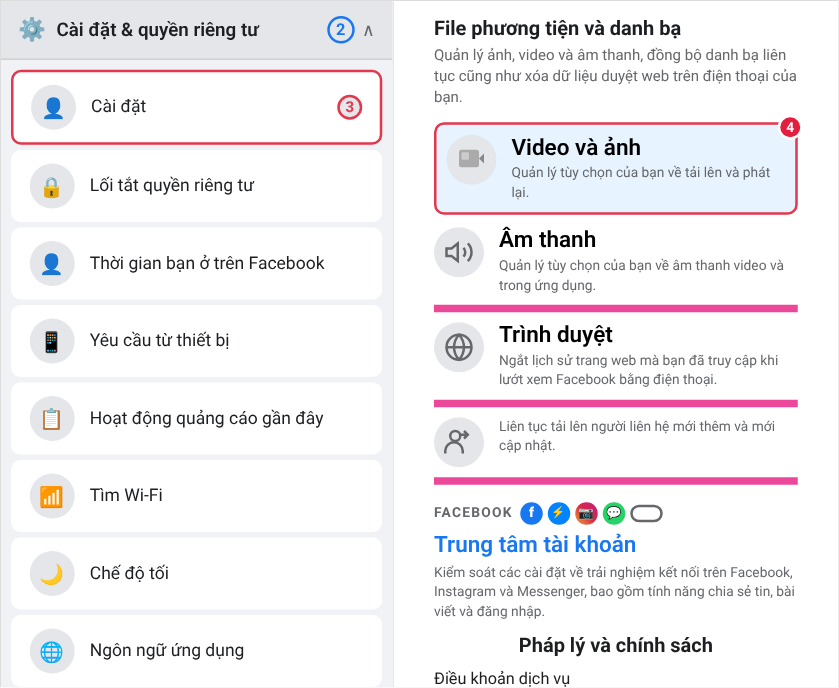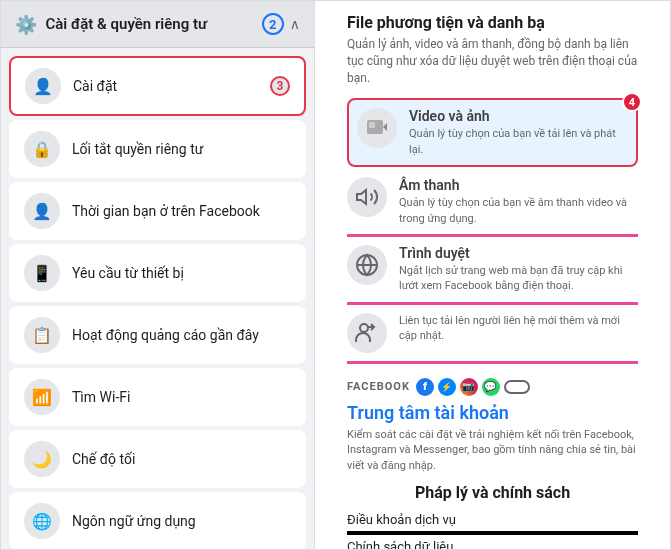--- a/index.html
+++ b/index.html
@@ -138,21 +138,21 @@
       color: #65676b;
       margin-bottom: 12px;
       line-height: 1.4;
     }
 
     .right-item {
       display: flex;
       align-items: flex-start;
       gap: 12px;
       padding: 8px 0;
-      border-bottom: 3px solid #ec4899;
+      border-bottom: 6px solid #ec4899;
       cursor: pointer;
     }
 
     .right-item.highlighted {
       background: #e7f3ff;
       border-radius: 8px;
       padding: 8px;
       border: 2px solid #e4374b;
       margin-bottom: 2px;
     }
@@ -167,23 +167,23 @@
       justify-content: center;
       font-size: 20px;
       flex-shrink: 0;
     }
 
     .right-item-content {
       flex: 1;
     }
 
     .right-item-title {
-      font-size: 14px;
+      font-size: 18px;
       font-weight: 600;
-      color: #404040;
+      color: #000000;
       margin-bottom: 2px;
     }
 
     .right-item-desc {
       font-size: 11px;
       color: #65676b;
       line-height: 1.4;
     }
 
     .facebook-section {

